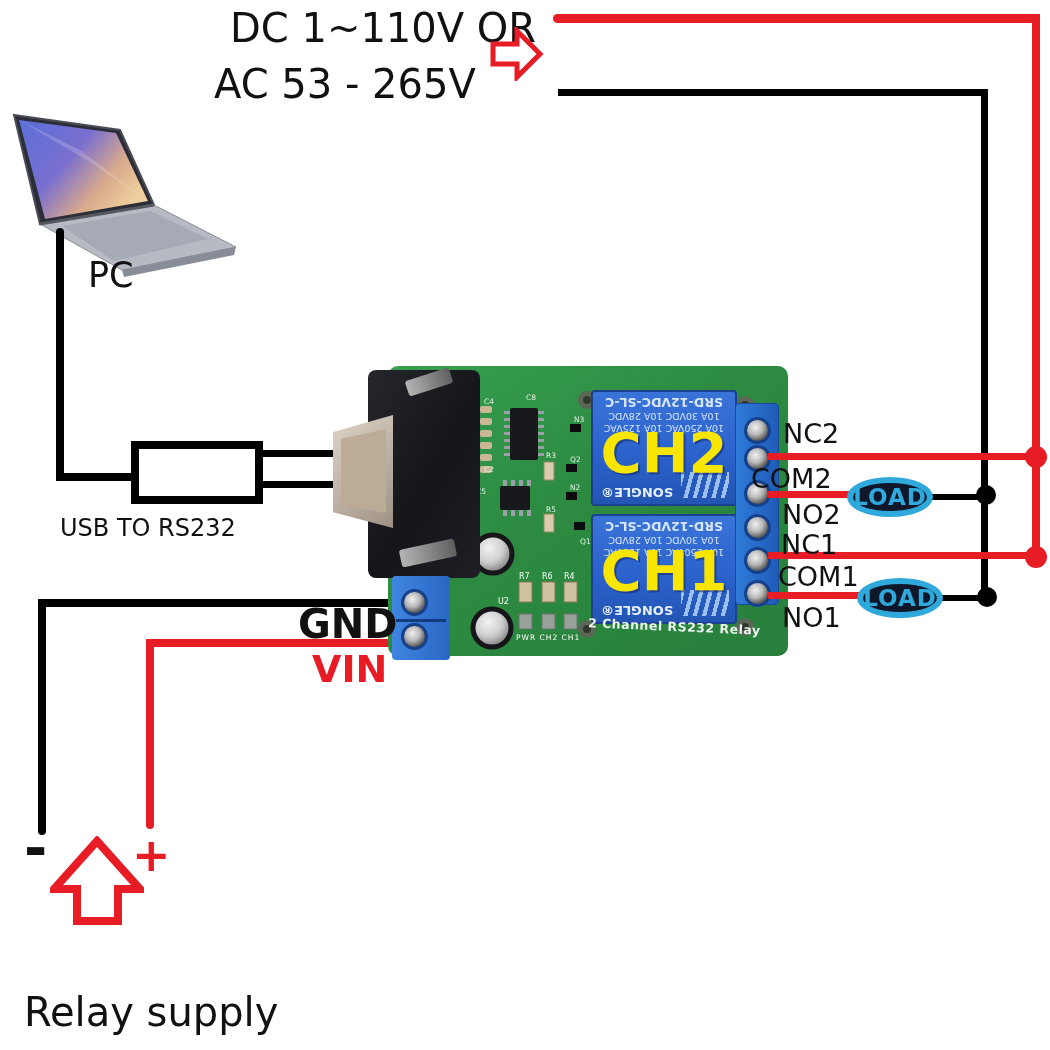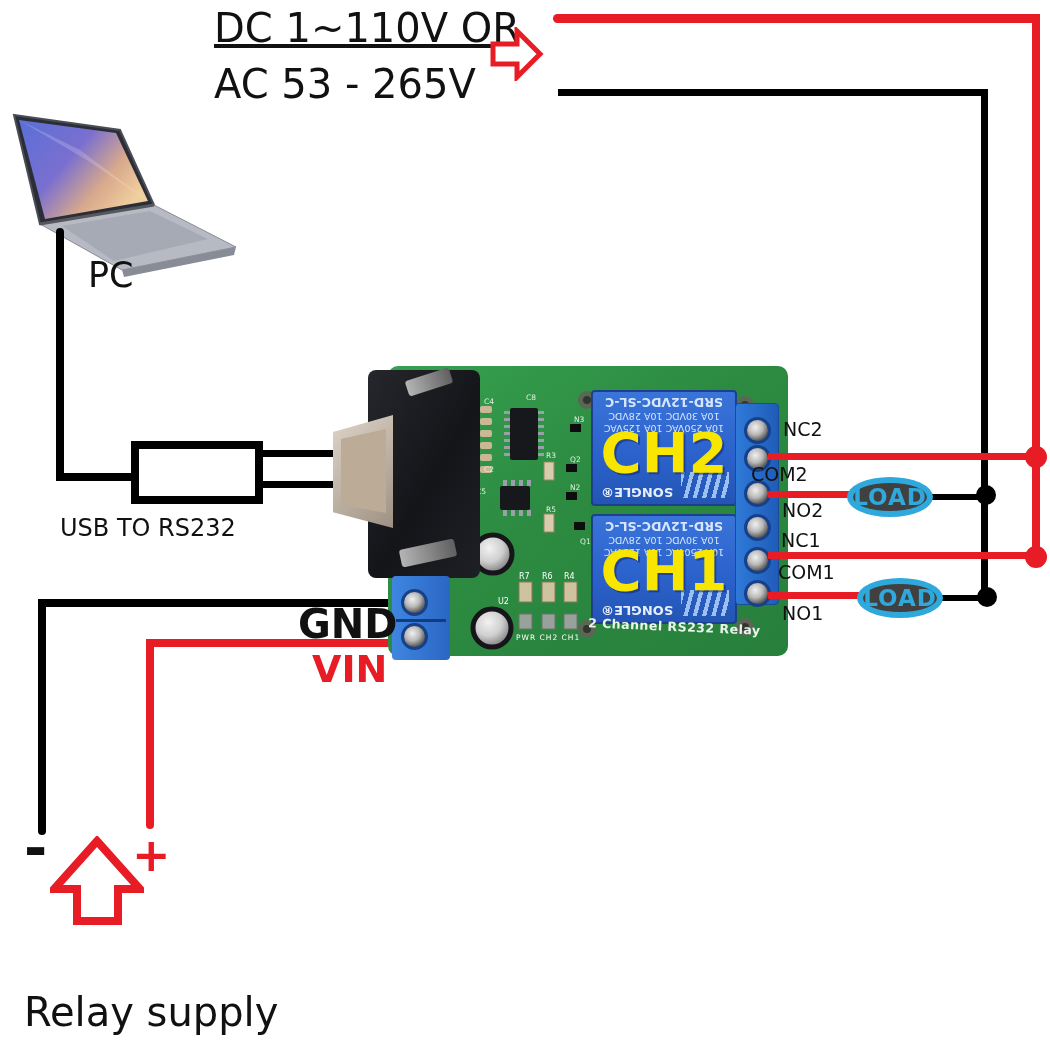--- a/index.html
+++ b/index.html
@@ -6,21 +6,21 @@
   #stage{position:relative;width:1050px;height:1050px;background:#ffffff;overflow:hidden;
          font-family:"DejaVu Sans",sans-serif;color:#111;}
   .lbl{position:absolute;white-space:nowrap;line-height:1;}
   .wire{position:absolute;background:#000;}
   .wire.red{background:#e71c24;}
   .dot{position:absolute;border-radius:50%;}
   .dot.red{background:#e71c24;}
   .dot.blk{background:#000;}
 
   
-  #ac-label1{left:214px;top:8px;font-size:40px;text-decoration:underline;}
+  #ac-label1{left:230px;top:8px;font-size:40px;}
   #ac-label2{left:214px;top:64px;font-size:40px;}
   #arrow-right{position:absolute;left:490px;top:27px;}
   #w-red-top{left:553px;top:14px;width:487px;height:9px;border-radius:5px 0 0 5px;}
   #w-red-right{left:1032px;top:14px;width:8px;height:547px;}
   #w-blk-top{left:558px;top:89px;width:430px;height:7px;}
   #w-blk-right{left:981px;top:89px;width:7px;height:508px;}
 
   
   #laptop{position:absolute;left:0px;top:102px;}
   #pc-label{left:88px;top:258px;font-size:35px;}
@@ -89,26 +89,26 @@
   #w-com2{left:768px;top:453px;width:272px;height:7px;}
   #w-no2{left:768px;top:491px;width:84px;height:7px;}
   #w-l1blk{left:930px;top:494px;width:58px;height:6px;}
   #w-nc1{left:768px;top:552px;width:272px;height:7px;}
   #w-no1{left:768px;top:592px;width:94px;height:7px;}
   #w-l2blk{left:940px;top:595px;width:48px;height:6px;}
   #dot-r1{left:1025px;top:446px;width:22px;height:22px;}
   #dot-r2{left:1025px;top:546px;width:22px;height:22px;}
   #dot-b1{left:976px;top:485px;width:20px;height:20px;}
   #dot-b2{left:977px;top:587px;width:20px;height:20px;}
-  .tlabel{font-size:19px;}
+  .tlabel{font-size:27px;}
   #lbl-nc2{left:783px;top:420px;} #lbl-com2{left:751px;top:465px;}
   #lbl-no2{left:782px;top:501px;} #lbl-nc1{left:781px;top:531px;}
   #lbl-com1{left:778px;top:563px;} #lbl-no1{left:782px;top:604px;}
   .load{position:absolute;width:86px;height:40px;border:6px solid #2fa8dc;border-radius:50%;
-        background:#404040;box-sizing:border-box;display:flex;align-items:center;justify-content:center;
+        background:#0f172a;box-sizing:border-box;display:flex;align-items:center;justify-content:center;
         font-size:23px;font-weight:bold;color:#2fa8dc;letter-spacing:1px;}
   #load1{left:847px;top:477px;}
   #load2{left:857px;top:578px;}
 
   
   #minus-label{left:24px;top:820px;font-size:56px;font-weight:bold;}
   #plus-label{left:132px;top:832px;font-size:46px;font-weight:bold;color:#e71c24;}
   #arrow-up{position:absolute;left:50px;top:836px;}
   #dc12-label{left:26px;top:930px;font-size:40px;}
   #ps-label{left:24px;top:992px;font-size:40px;}

